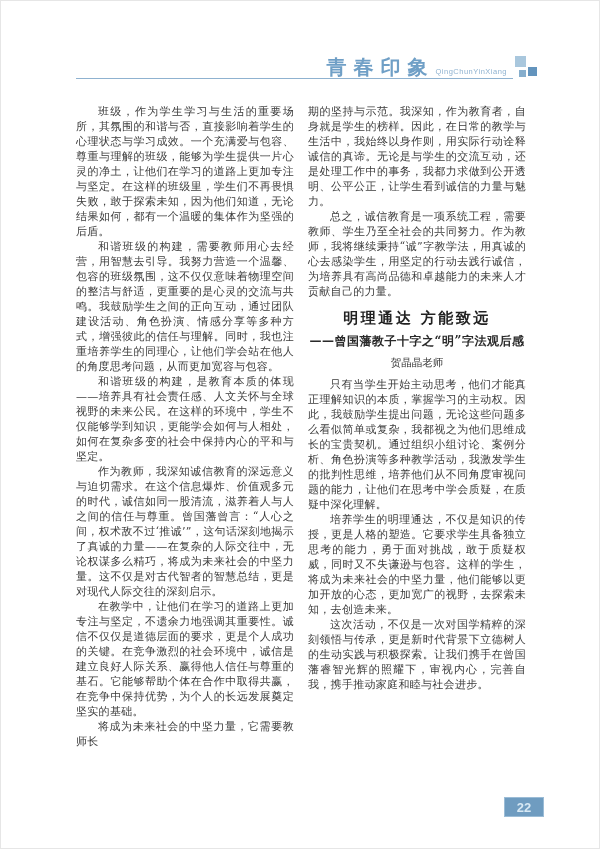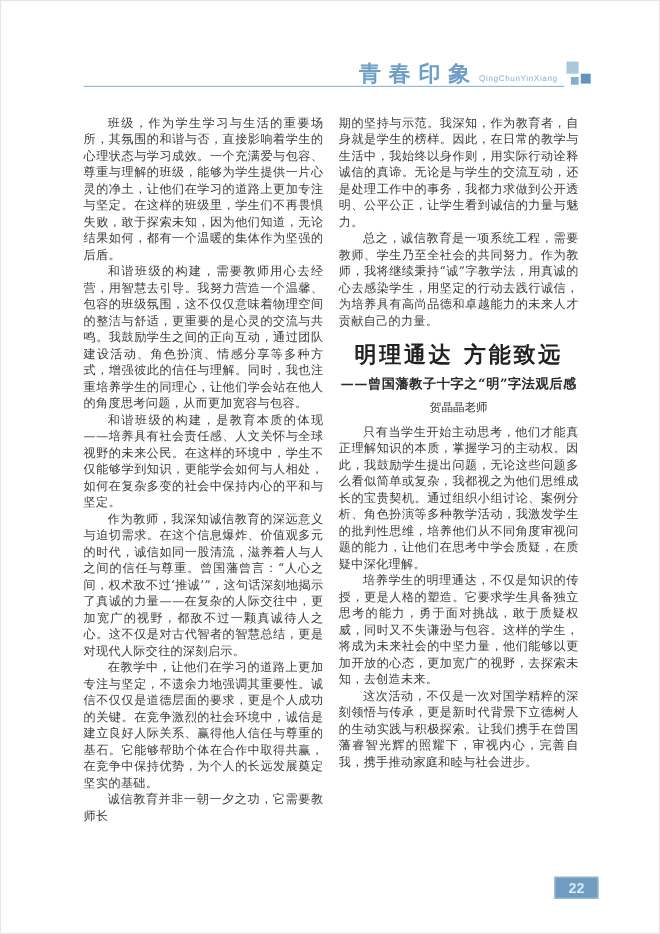--- a/index.html
+++ b/index.html
@@ -46,21 +46,21 @@
     margin:0; font-size:11px; line-height:15px;
     text-align:justify; color:#3b3b3b;
     text-indent:2em;
     letter-spacing:0.3px;
   }
   .no-indent { text-indent:0; }
 
   .article-head { margin-top:10px; margin-bottom:7px; }
   .article-title {
     margin:0 0 5px 0; text-align:center;
-    font-size:20px; font-weight:bold; color:#222;
+    font-size:15px; font-weight:bold; color:#222;
     letter-spacing:2.5px;
   }
   .article-subtitle {
     text-align:center; font-size:12px; font-weight:bold;
     color:#2a2a2a; margin-bottom:6px; letter-spacing:0.5px;
   }
   .article-author {
     text-align:center; font-size:10.5px; color:#333;
     margin-bottom:7px;
   }
@@ -89,23 +89,23 @@
   <div class="sq sq1"></div>
   <div class="sq sq2"></div>
   <div class="sq sq3"></div>
 
   <div class="col col-left">
     <p class="body-p">班级，作为学生学习与生活的重要场所，其氛围的和谐与否，直接影响着学生的心理状态与学习成效。一个充满爱与包容、尊重与理解的班级，能够为学生提供一片心灵的净土，让他们在学习的道路上更加专注与坚定。在这样的班级里，学生们不再畏惧失败，敢于探索未知，因为他们知道，无论结果如何，都有一个温暖的集体作为坚强的后盾。</p>
     <p class="body-p">和谐班级的构建，需要教师用心去经营，用智慧去引导。我努力营造一个温馨、包容的班级氛围，这不仅仅意味着物理空间的整洁与舒适，更重要的是心灵的交流与共鸣。我鼓励学生之间的正向互动，通过团队建设活动、角色扮演、情感分享等多种方式，增强彼此的信任与理解。同时，我也注重培养学生的同理心，让他们学会站在他人的角度思考问题，从而更加宽容与包容。</p>
     <p class="body-p">和谐班级的构建，是教育本质的体现——培养具有社会责任感、人文关怀与全球视野的未来公民。在这样的环境中，学生不仅能够学到知识，更能学会如何与人相处，如何在复杂多变的社会中保持内心的平和与坚定。</p>
 
 
-    <p class="body-p">作为教师，我深知诚信教育的深远意义与迫切需求。在这个信息爆炸、价值观多元的时代，诚信如同一股清流，滋养着人与人之间的信任与尊重。曾国藩曾言：“人心之间，权术敌不过‘推诚’”，这句话深刻地揭示了真诚的力量——在复杂的人际交往中，更加宽广的视野，都敌不过一颗真诚待人之心。这不仅是对古代智者的智慧总结，更是对现代人际交往的深刻启示。</p>
+    <p class="body-p">作为教师，我深知诚信教育的深远意义与迫切需求。在这个信息爆炸、价值观多元的时代，诚信如同一股清流，滋养着人与人之间的信任与尊重。曾国藩曾言：“人心之间，权术敌不过‘推诚’”，这句话深刻地揭示了真诚的力量——在复杂的人际交往中，无论权谋多么精巧，将成为未来社会的中坚力量。这不仅是对古代智者的智慧总结，更是对现代人际交往的深刻启示。</p>
     <p class="body-p">在教学中，让他们在学习的道路上更加专注与坚定，不遗余力地强调其重要性。诚信不仅仅是道德层面的要求，更是个人成功的关键。在竞争激烈的社会环境中，诚信是建立良好人际关系、赢得他人信任与尊重的基石。它能够帮助个体在合作中取得共赢，在竞争中保持优势，为个人的长远发展奠定坚实的基础。</p>
-    <p class="body-p">诚信教育并非一朝一夕之功，它需要教师长</p>
+    <p class="body-p">将成为未来社会的中坚力量，它需要教师长</p>
   </div>
 
   <div class="col col-right">
     <p class="body-p no-indent">期的坚持与示范。我深知，作为教育者，自身就是学生的榜样。因此，在日常的教学与生活中，我始终以身作则，用实际行动诠释诚信的真谛。无论是与学生的交流互动，还是处理工作中的事务，我都力求做到公开透明、公平公正，让学生看到诚信的力量与魅力。</p>
     <p class="body-p">总之，诚信教育是一项系统工程，需要教师、学生乃至全社会的共同努力。作为教师，我将继续秉持“诚”字教学法，用真诚的心去感染学生，用坚定的行动去践行诚信，为培养具有高尚品德和卓越能力的未来人才贡献自己的力量。</p>
 
     <div class="article-head">
       <h2 class="article-title">明理通达 方能致远</h2>
       <div class="article-subtitle">——曾国藩教子十字之“明”字法观后感</div>
       <div class="article-author">贺晶晶老师</div>

